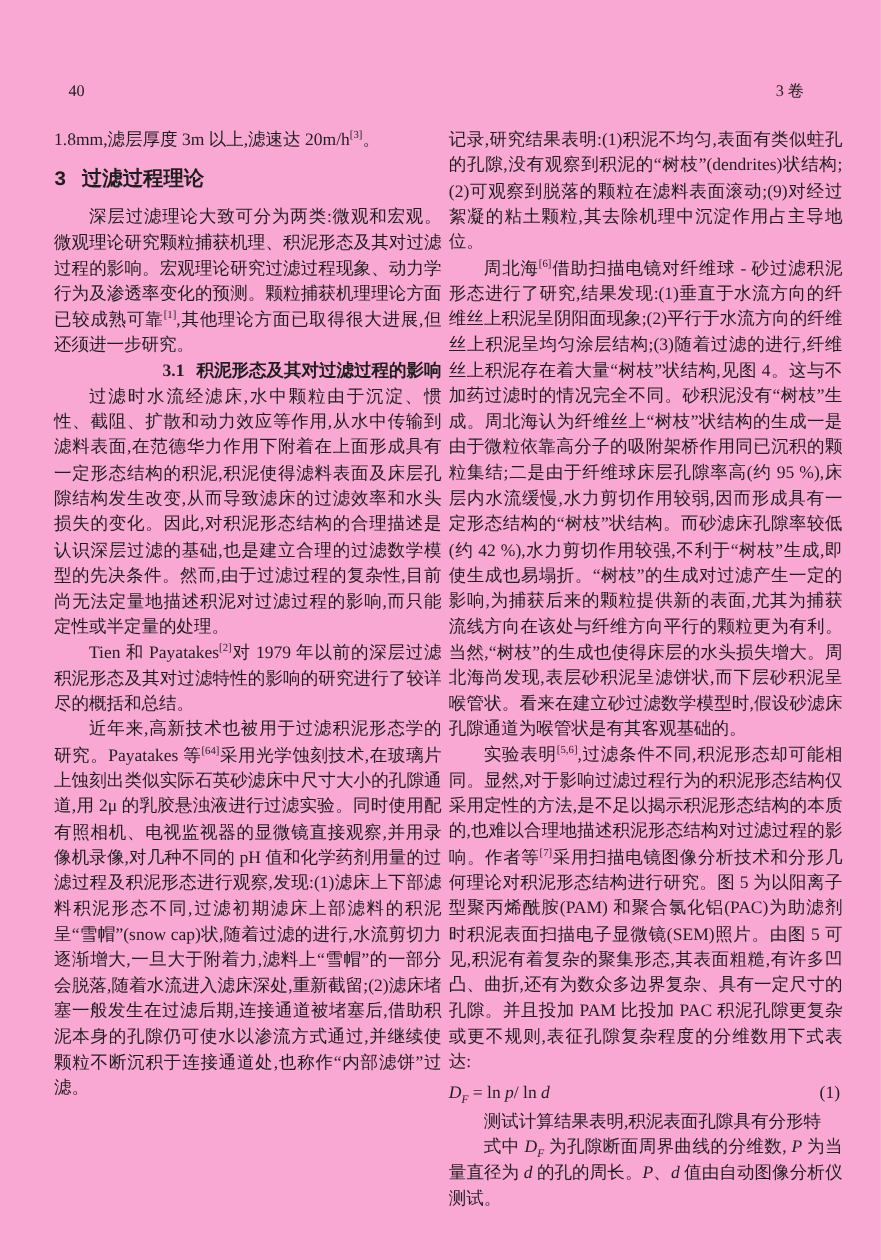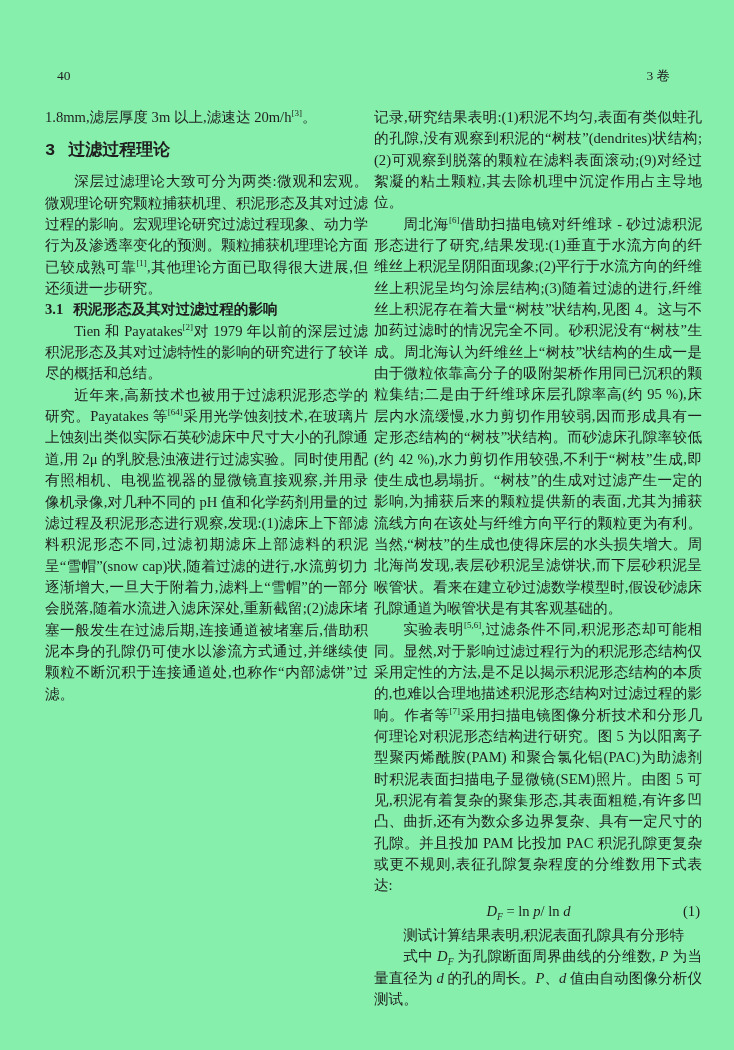--- a/index.html
+++ b/index.html
@@ -4,21 +4,21 @@
 <style>
   html, body { margin:0; padding:0; }
   body {
     width:734px; height:1050px;
     background:#e9e9e9;
     font-family:"Liberation Serif","DejaVu Serif",serif;
   }
   .page {
     position:relative;
     width:734px; height:1050px;
-    background:#86efac;
+    background:#f9a8d4;
     color:#1e1e1e;
     overflow:hidden;
   }
   .header {
     position:absolute;
     left:57px; right:64px; top:67px;
     display:flex; justify-content:space-between; align-items:baseline;
     font-size:13.5px;
   }
   .journal-title {
@@ -42,34 +42,34 @@
     margin:13px 0 10px 0;
     text-align:left;
     font-family:Liberation Mono, monospace;
   }
   .h2 .hnum { margin-right:13px; }
   .h3 {
     font-weight:bold;
     font-size:14.6px;
     line-height:21.35px;
     margin:0;
-    text-align:left;
+    text-align:right;
   }
   .h3 .hnum { margin-right:10px; }
   sup {
     font-size:9px;
     line-height:0;
     vertical-align:super;
     letter-spacing:0;
   }
   .formula {
     display:flex; align-items:baseline;
     margin:4px 0 3px 0;
   }
-  .formula .feq  { flex:1; text-align:center; }
+  .formula .feq  { flex:1; }
   .formula .fnum { text-align:right; padding-right:2px; }
   .formula sub, .col sub {
     font-size:9.5px; line-height:0; vertical-align:sub; font-style:italic;
   }
   i { font-style:italic; }
 </style>
 </head>
 <body>
 
 <div class="page">
@@ -77,20 +77,21 @@
   <div class="header">
     <span>40</span>
     <span>3 卷</span>
   </div>
 
   <div class="col col-left">
       <p class="noindent">1.8mm,滤层厚度 3m 以上,滤速达 20m/h<sup>[3]</sup>。</p>
       <div class="h2"><span class="hnum">3</span><span>过滤过程理论</span></div>
       <p class="indent">深层过滤理论大致可分为两类:微观和宏观。微观理论研究颗粒捕获机理、积泥形态及其对过滤过程的影响。宏观理论研究过滤过程现象、动力学行为及渗透率变化的预测。颗粒捕获机理理论方面已较成熟可靠<sup>[1]</sup>,其他理论方面已取得很大进展,但还须进一步研究。</p>
       <div class="h3"><span class="hnum">3.1</span><span>积泥形态及其对过滤过程的影响</span></div>
+      <p class="indent">过滤时水流经滤床,水中颗粒由于沉淀、惯性、截阻、扩散和动力效应等作用,从水中传输到滤料表面,在范德华力作用下附着在上面形成具有一定形态结构的积泥,积泥使得滤料表面及床层孔隙结构发生改变,从而导致滤床的过滤效率和水头损失的变化。因此,对积泥形态结构的合理描述是认识深层过滤的基础,也是建立合理的过滤数学模型的先决条件。然而,由于过滤过程的复杂性,目前尚无法定量地描述积泥对过滤过程的影响,而只能定性或半定量的处理。</p>
       <p class="indent">Tien 和 Payatakes<sup>[2]</sup>对 1979 年以前的深层过滤积泥形态及其对过滤特性的影响的研究进行了较详尽的概括和总结。</p>
       <p class="indent">近年来,高新技术也被用于过滤积泥形态学的研究。Payatakes 等<sup>[64]</sup>采用光学蚀刻技术,在玻璃片上蚀刻出类似实际石英砂滤床中尺寸大小的孔隙通道,用 2μ 的乳胶悬浊液进行过滤实验。同时使用配有照相机、电视监视器的显微镜直接观察,并用录像机录像,对几种不同的 pH 值和化学药剂用量的过滤过程及积泥形态进行观察,发现:(1)滤床上下部滤料积泥形态不同,过滤初期滤床上部滤料的积泥呈“雪帽”(snow cap)状,随着过滤的进行,水流剪切力逐渐增大,一旦大于附着力,滤料上“雪帽”的一部分会脱落,随着水流进入滤床深处,重新截留;(2)滤床堵塞一般发生在过滤后期,连接通道被堵塞后,借助积泥本身的孔隙仍可使水以渗流方式通过,并继续使颗粒不断沉积于连接通道处,也称作“内部滤饼”过滤。</p>
     </div>
   <div class="col col-right">
       <p class="noindent">记录,研究结果表明:(1)积泥不均匀,表面有类似蛀孔的孔隙,没有观察到积泥的“树枝”(dendrites)状结构;(2)可观察到脱落的颗粒在滤料表面滚动;(9)对经过絮凝的粘土颗粒,其去除机理中沉淀作用占主导地位。</p>
       <p class="indent">周北海<sup>[6]</sup>借助扫描电镜对纤维球 - 砂过滤积泥形态进行了研究,结果发现:(1)垂直于水流方向的纤维丝上积泥呈阴阳面现象;(2)平行于水流方向的纤维丝上积泥呈均匀涂层结构;(3)随着过滤的进行,纤维丝上积泥存在着大量“树枝”状结构,见图 4。这与不加药过滤时的情况完全不同。砂积泥没有“树枝”生成。周北海认为纤维丝上“树枝”状结构的生成一是由于微粒依靠高分子的吸附架桥作用同已沉积的颗粒集结;二是由于纤维球床层孔隙率高(约 95 %),床层内水流缓慢,水力剪切作用较弱,因而形成具有一定形态结构的“树枝”状结构。而砂滤床孔隙率较低(约 42 %),水力剪切作用较强,不利于“树枝”生成,即使生成也易塌折。“树枝”的生成对过滤产生一定的影响,为捕获后来的颗粒提供新的表面,尤其为捕获流线方向在该处与纤维方向平行的颗粒更为有利。当然,“树枝”的生成也使得床层的水头损失增大。周北海尚发现,表层砂积泥呈滤饼状,而下层砂积泥呈喉管状。看来在建立砂过滤数学模型时,假设砂滤床孔隙通道为喉管状是有其客观基础的。</p>
       <p class="indent">实验表明<sup>[5,6]</sup>,过滤条件不同,积泥形态却可能相同。显然,对于影响过滤过程行为的积泥形态结构仅采用定性的方法,是不足以揭示积泥形态结构的本质的,也难以合理地描述积泥形态结构对过滤过程的影响。作者等<sup>[7]</sup>采用扫描电镜图像分析技术和分形几何理论对积泥形态结构进行研究。图 5 为以阳离子型聚丙烯酰胺(PAM) 和聚合氯化铝(PAC)为助滤剂时积泥表面扫描电子显微镜(SEM)照片。由图 5 可见,积泥有着复杂的聚集形态,其表面粗糙,有许多凹凸、曲折,还有为数众多边界复杂、具有一定尺寸的孔隙。并且投加 PAM 比投加 PAC 积泥孔隙更复杂或更不规则,表征孔隙复杂程度的分维数用下式表达:</p>
       <div class="formula">
         <span class="feq"><i>D</i><sub>F</sub> = ln <i>p</i>/ ln <i>d</i></span>
         <span class="fnum">(1)</span>

